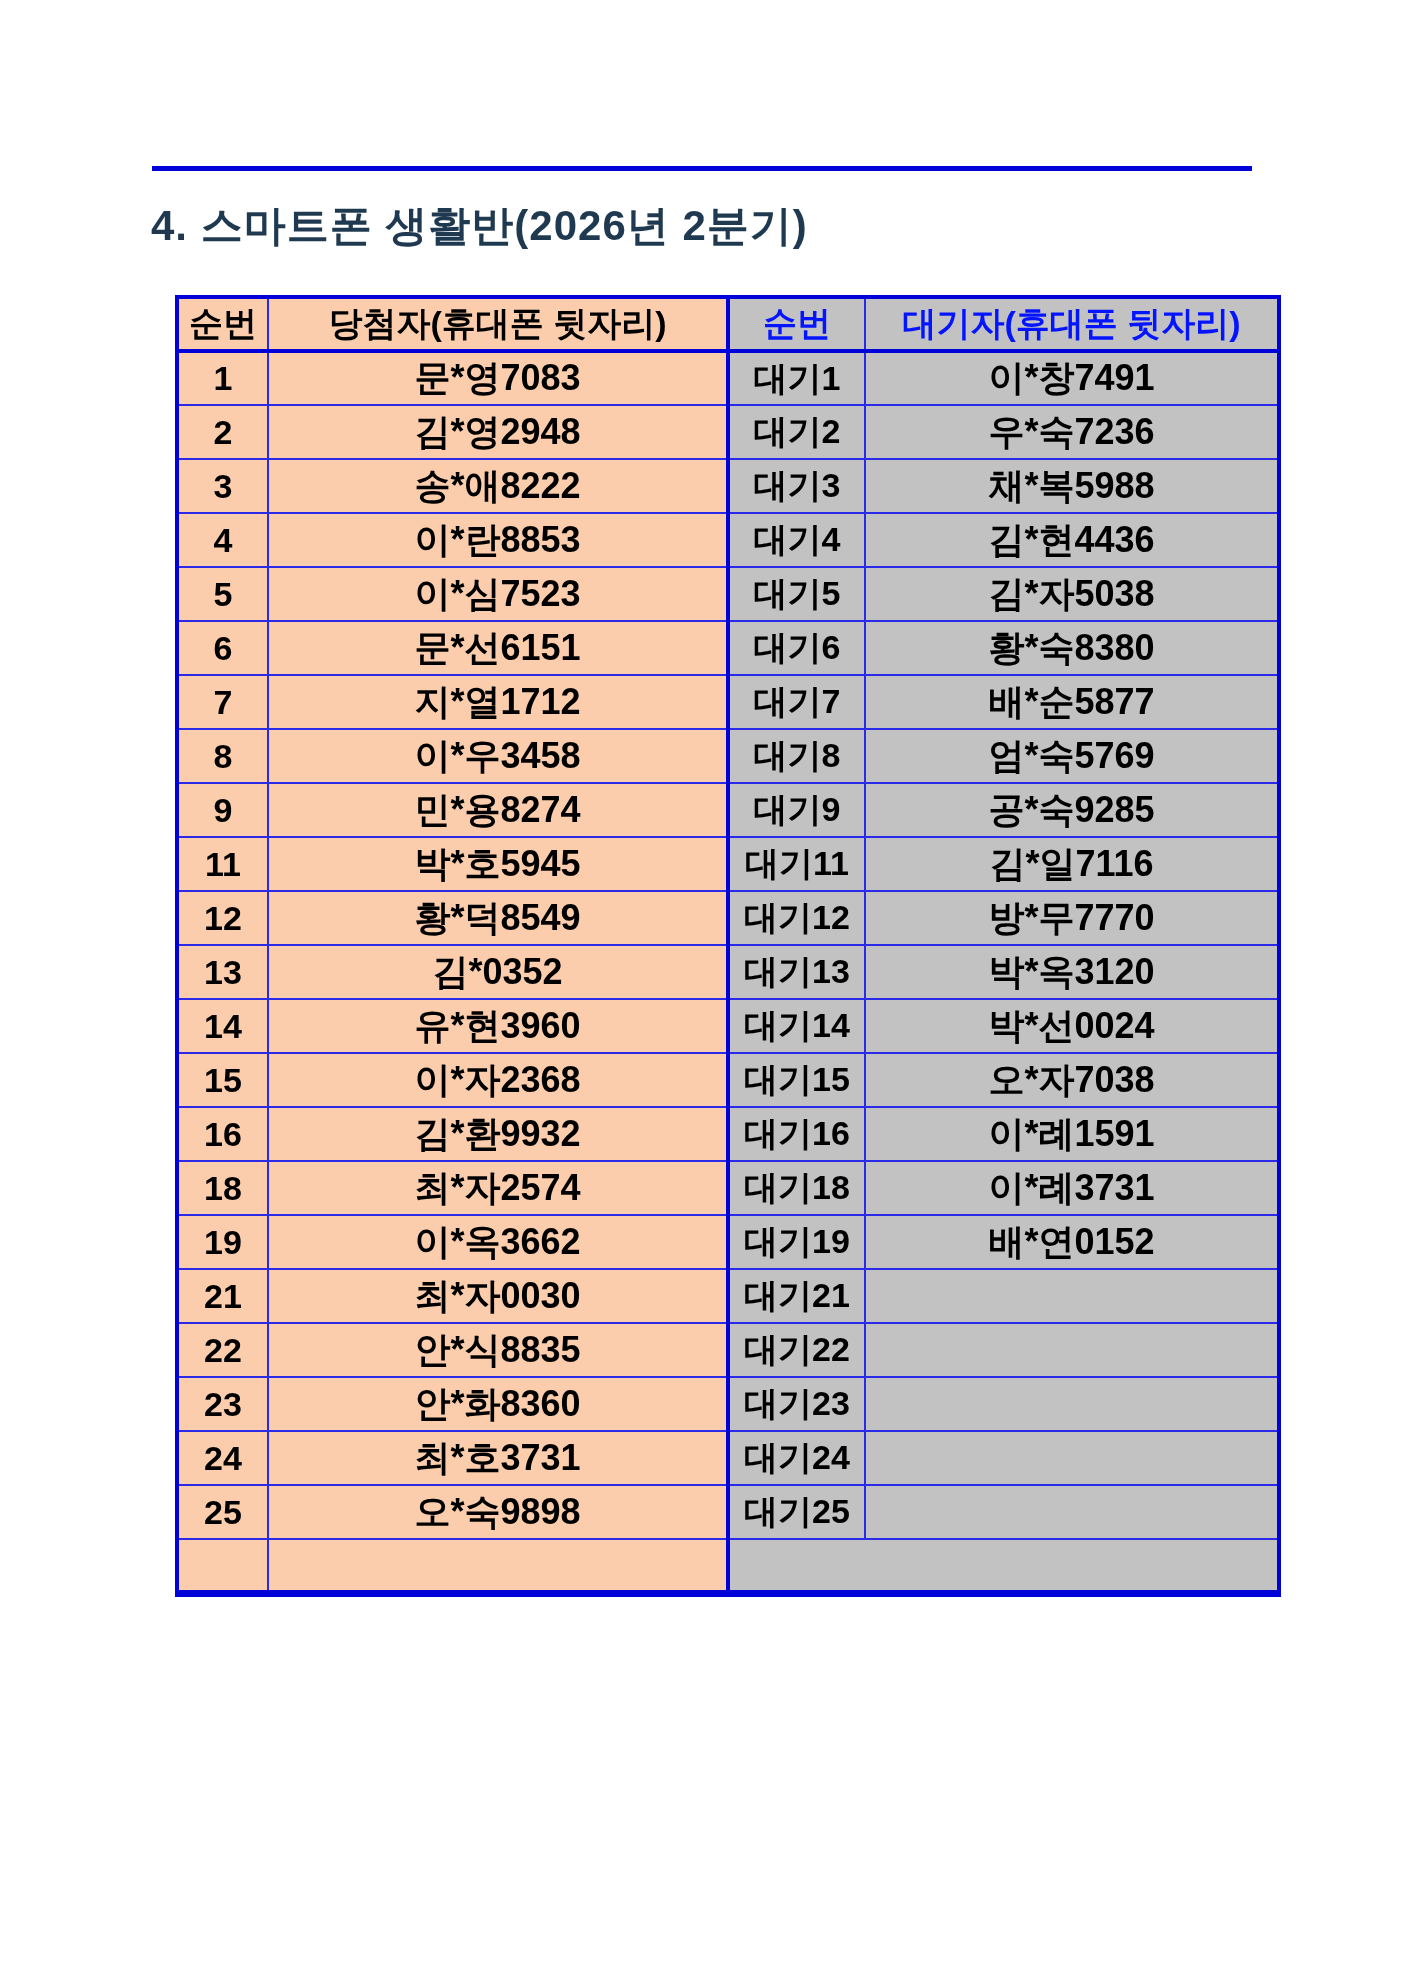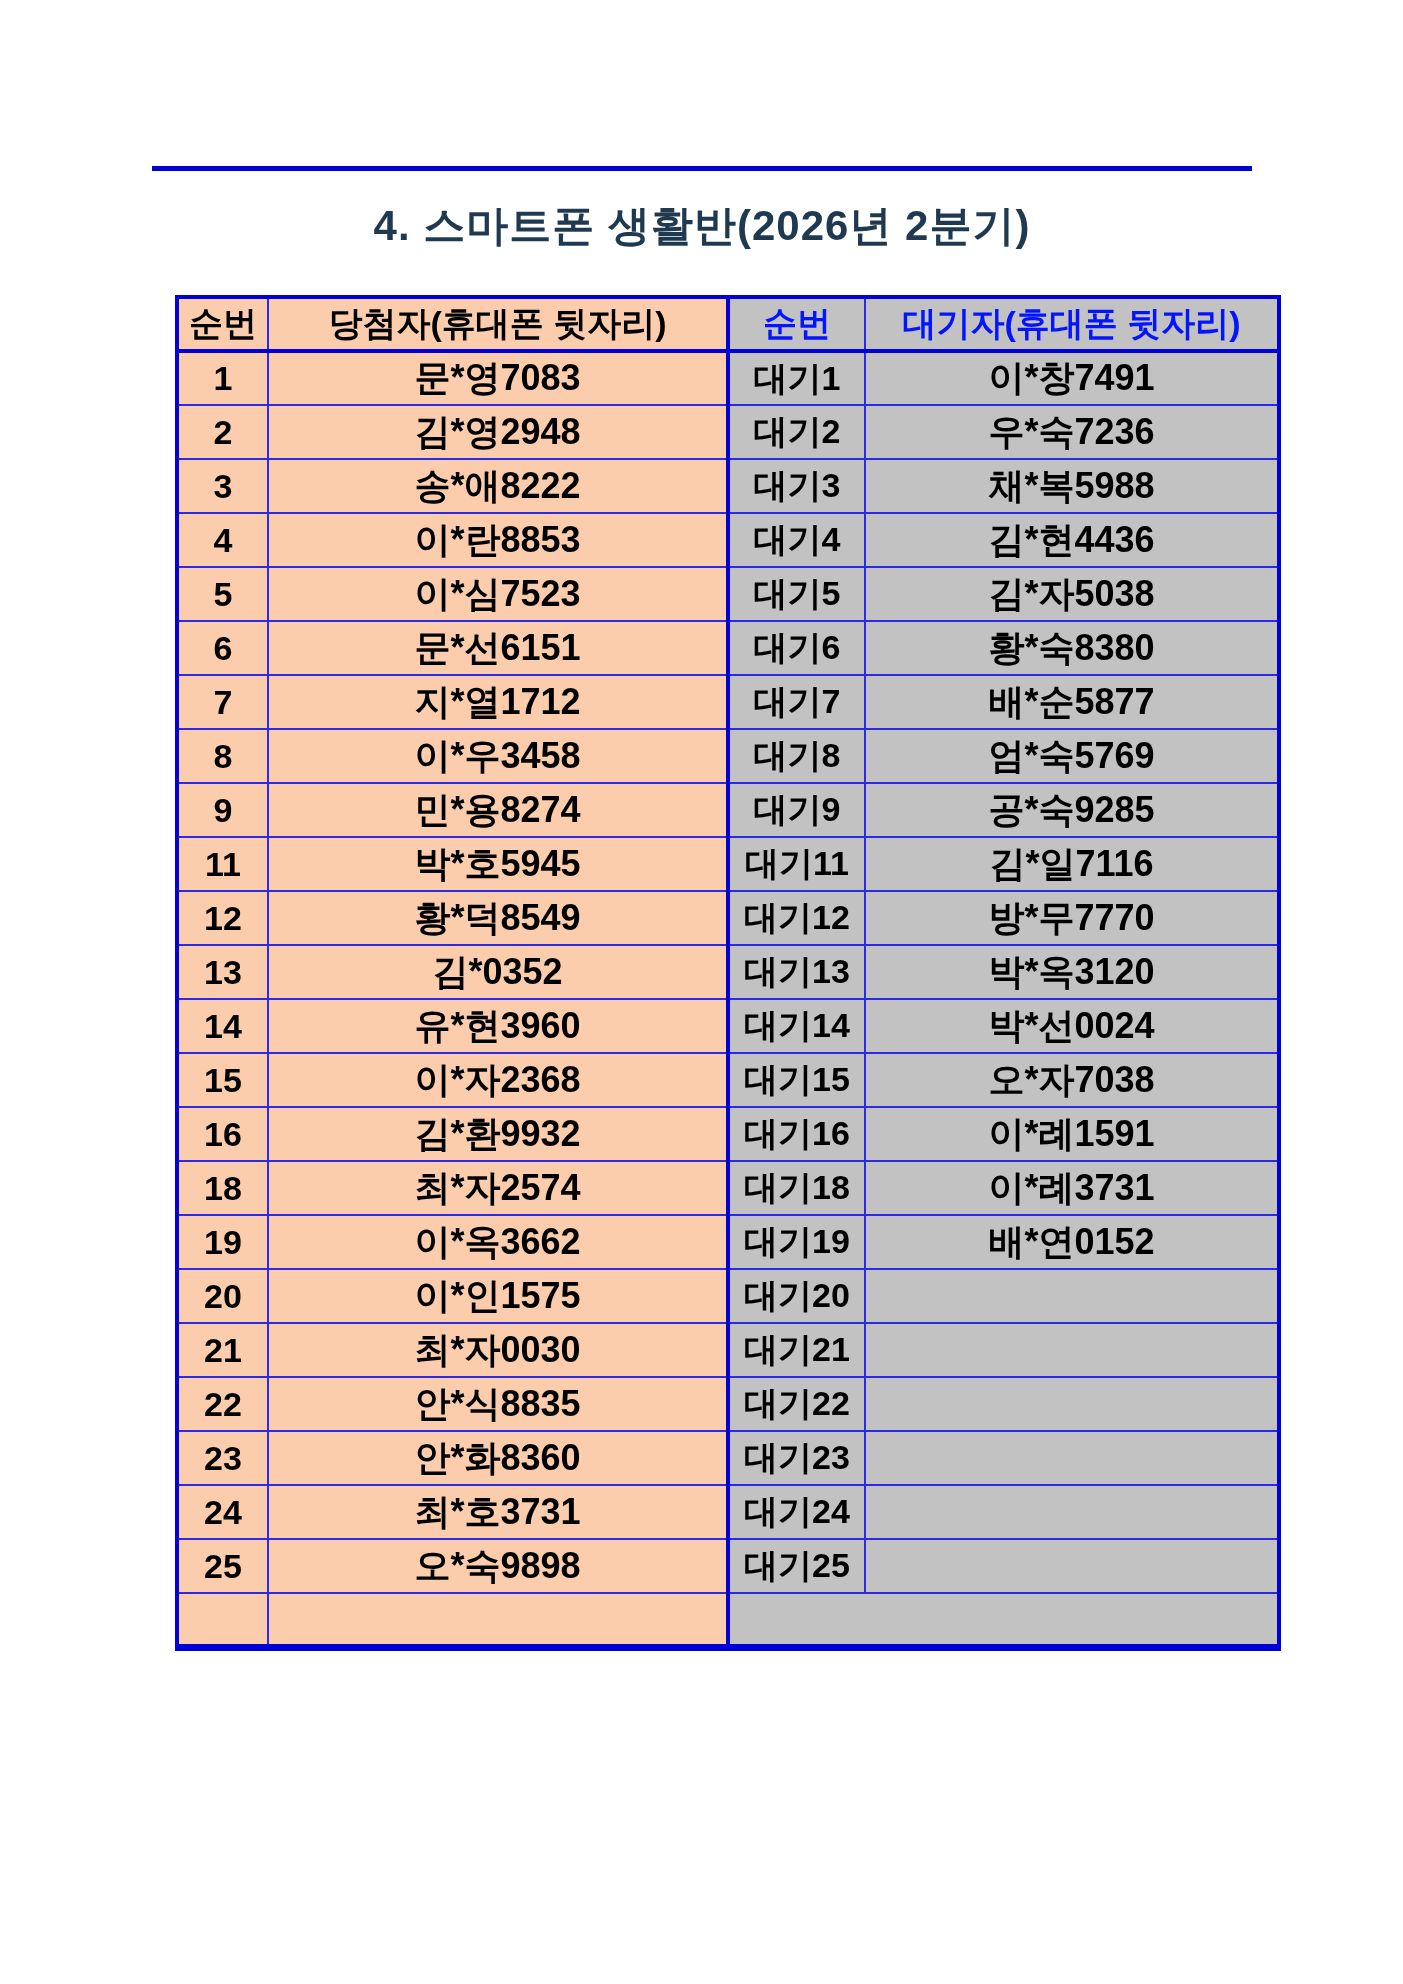--- a/index.html
+++ b/index.html
@@ -17,21 +17,21 @@
     top: 166px;
     width: 1100px;
     height: 5px;
     background: var(--rule, #0000d8);
   }
   .title {
     position: absolute;
     left: 151px;
     top: 198px;
     width: 1102px;
-    text-align: center;
+    text-align: left;
     font-size: 42px;
     font-weight: bold;
     letter-spacing: 1px;
     color: var(--title-text, #1f3a50);
     white-space: nowrap;
   }
   table.roster {
     position: absolute;
     left: 151px;
     top: 295px;
@@ -191,26 +191,20 @@
           <td class="r c-no mid">대기18</td>
           <td class="r c-name">이*례3731</td>
         </tr>
         <tr>
           <td class="l c-no">19</td>
           <td class="l c-name">이*옥3662</td>
           <td class="r c-no mid">대기19</td>
           <td class="r c-name">배*연0152</td>
         </tr>
         <tr>
-          <td class="l c-no">20</td>
-          <td class="l c-name">이*인1575</td>
-          <td class="r c-no mid">대기20</td>
-          <td class="r c-name"></td>
-        </tr>
-        <tr>
           <td class="l c-no">21</td>
           <td class="l c-name">최*자0030</td>
           <td class="r c-no mid">대기21</td>
           <td class="r c-name"></td>
         </tr>
         <tr>
           <td class="l c-no">22</td>
           <td class="l c-name">안*식8835</td>
           <td class="r c-no mid">대기22</td>
           <td class="r c-name"></td>

